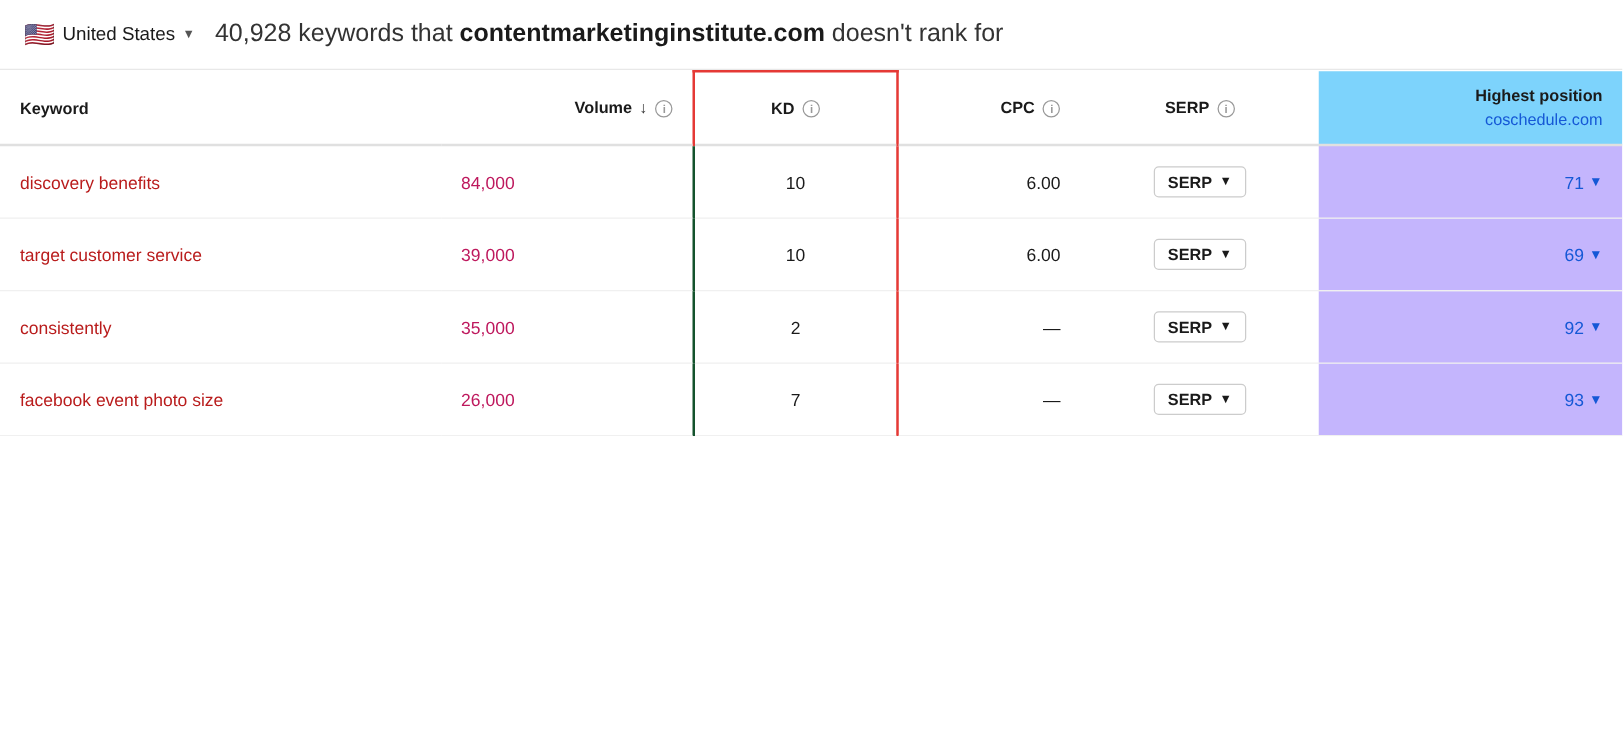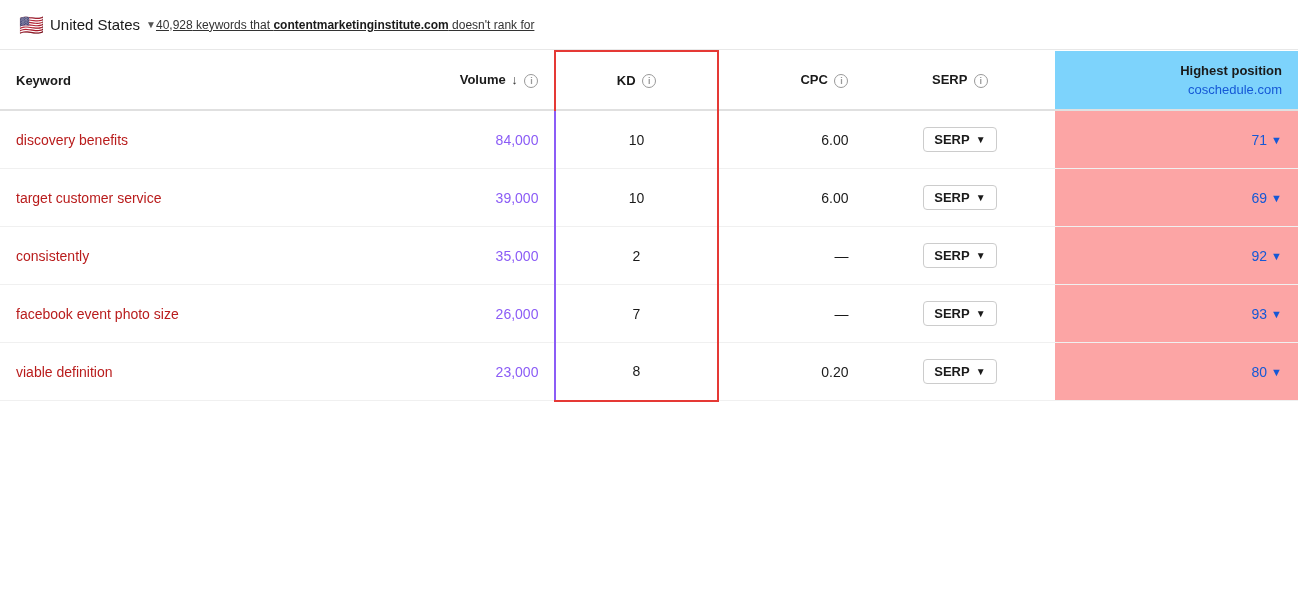--- a/index.html
+++ b/index.html
@@ -36,24 +36,23 @@
       justify-content: center;
       font-size: 20px;
     }
 
     .chevron-down {
       font-size: 10px;
       color: #555;
     }
 
     .header-text {
-      margin-left: 0;
-      font-size: 12px;
+      margin-left: 16px;
+      font-size: 20px;
       color: #333;
-      text-decoration: underline;
     }
 
     .header-text strong {
       font-weight: 700;
       color: #1a1a1a;
     }
 
     .table-container {
       width: 100%;
       overflow: hidden;
@@ -116,37 +115,37 @@
       color: #1a1a1a;
     }
 
     td.keyword-cell {
       color: #b91c1c;
       cursor: pointer;
       font-size: 14px;
     }
 
     td.number-cell {
-      text-align: right;
-      color: #8b5cf6;
+      text-align: left;
+      color: #be185d;
     }
 
     
     .kd-header-cell {
       text-align: center;
       position: relative;
       border-left: 2px solid #e53935;
       border-right: 2px solid #e53935;
       border-top: 2px solid #e53935;
       padding: 9px 24px;
     }
 
     .kd-body-cell {
       text-align: center;
-      border-left: 2px solid #8b5cf6;
+      border-left: 2px solid #14532d;
       border-right: 2px solid #e53935;
       background: #fff;
     }
 
     .kd-body-cell-last {
       border-bottom: 2px solid #e53935;
     }
 
     td.cpc-cell {
       text-align: right;
@@ -170,21 +169,21 @@
       background: #fff;
       color: #1a1a1a;
     }
 
     .serp-dropdown .caret {
       font-size: 10px;
     }
 
     td.position-cell {
       text-align: right;
-      background: #fca5a5;
+      background: #c4b5fd;
       color: #1558d6;
       font-weight: 500;
     }
 
     .position-value {
       display: inline-flex;
       align-items: center;
       gap: 4px;
     }
 
@@ -298,29 +297,15 @@
           <td class="cpc-cell">—</td>
           <td class="serp-cell"><button class="serp-dropdown">
               <span>SERP</span>
               <span class="caret">▼</span>
             </button></td>
           <td class="position-cell"><span class="position-value">
               <span>93</span>
               <span class="position-caret">▼</span>
             </span></td>
         </tr>
-        <tr>
-          <td class="keyword-cell">viable definition</td>
-          <td class="number-cell">23,000</td>
-          <td class="kd-body-cell kd-body-cell-last">8</td>
-          <td class="cpc-cell">0.20</td>
-          <td class="serp-cell"><button class="serp-dropdown">
-              <span>SERP</span>
-              <span class="caret">▼</span>
-            </button></td>
-          <td class="position-cell"><span class="position-value">
-              <span>80</span>
-              <span class="position-caret">▼</span>
-            </span></td>
-        </tr>
       </tbody>
   </table>
 </div>
 
 </body></html>

